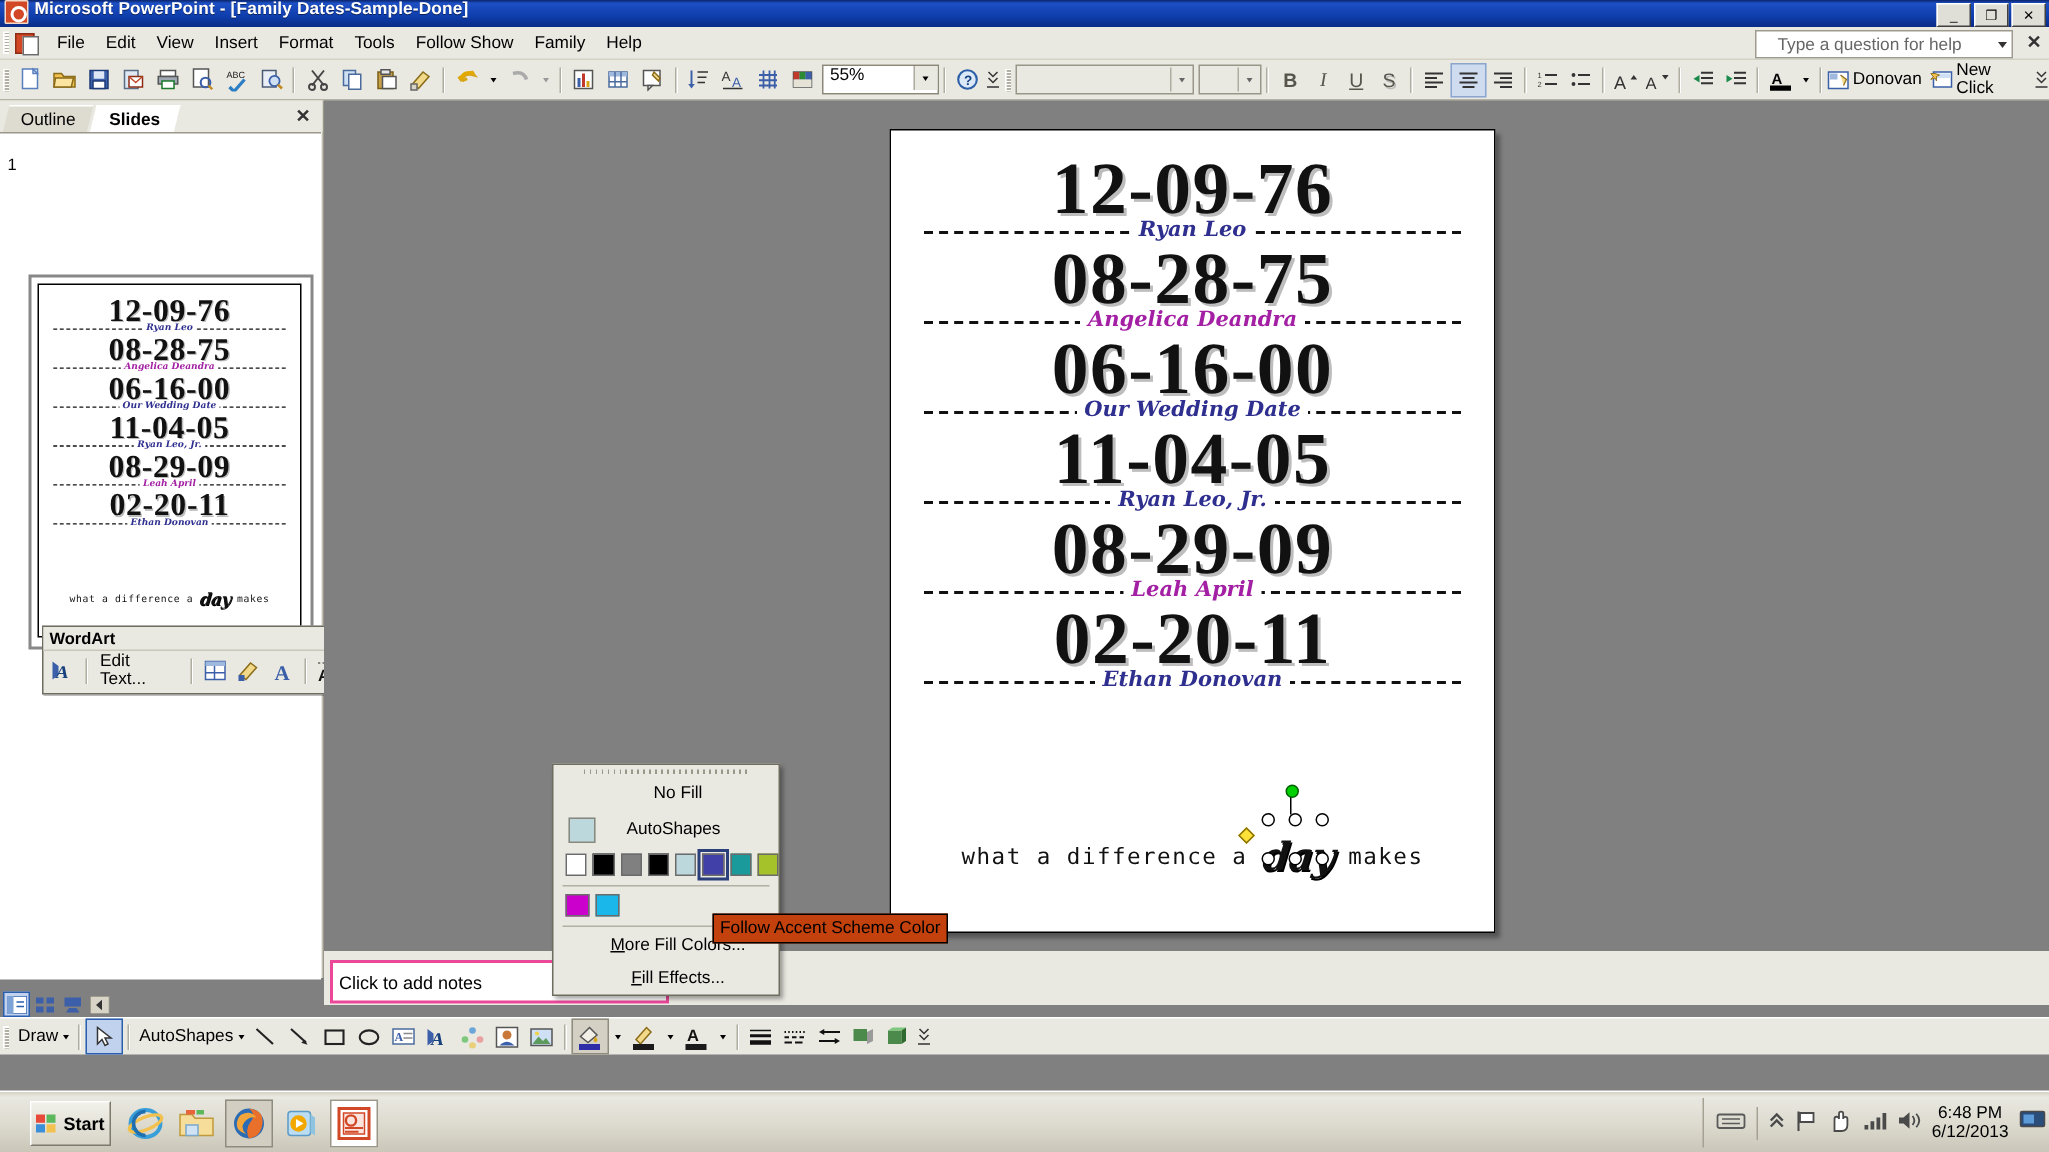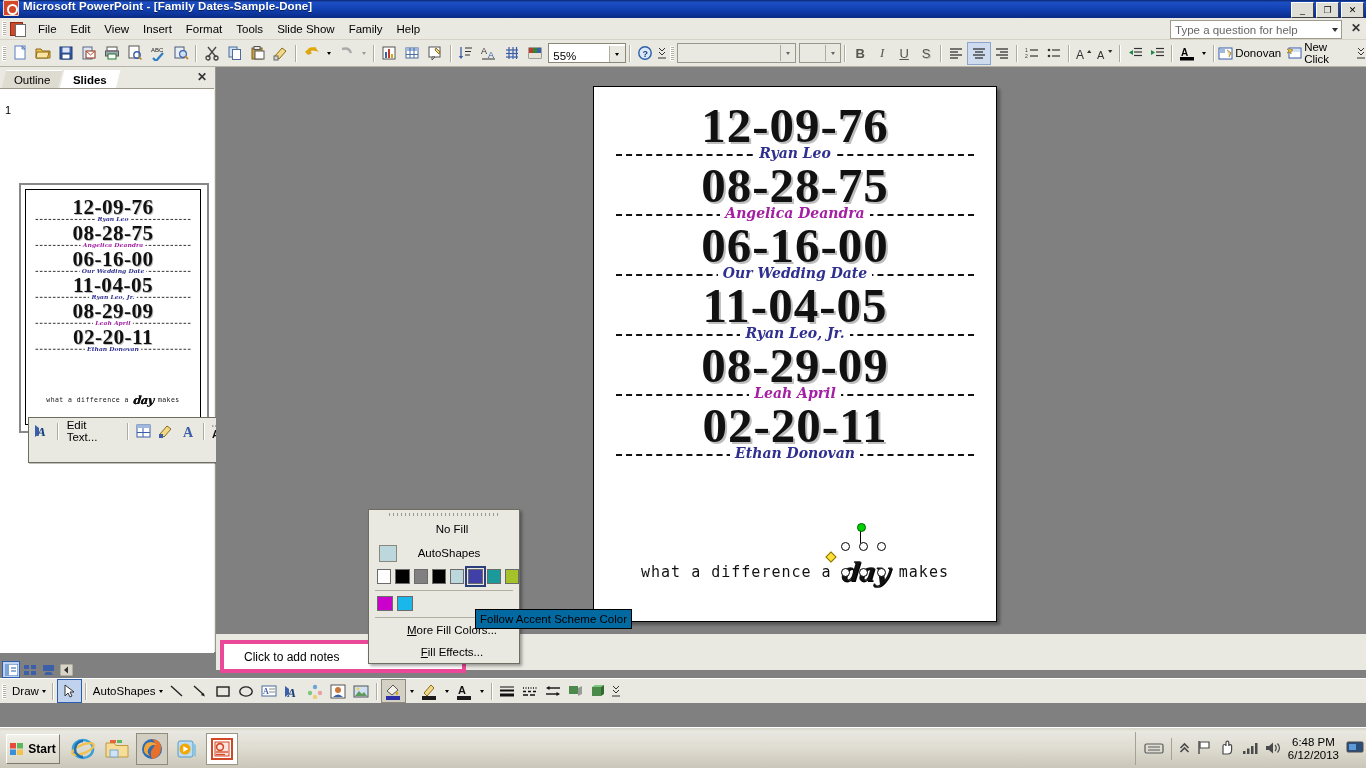--- a/index.html
+++ b/index.html
@@ -54,39 +54,39 @@
   }
   .doc-icon .di-sq{position:absolute;left:1px;top:1px;width:11px;height:12px;background:#d24726;border:1px solid #8c2c14;}
   .doc-icon .di-pg{position:absolute;left:6px;top:3px;width:9px;height:11px;background:#fff;border:1px solid #6b6b6b;}
   .menubar .mi{
     padding:3px 7px;color:#000;font-size:11.5px;cursor:default;white-space:nowrap;
   }
   .help-box{
     position:absolute;right:24px;top:2px;width:170px;height:17px;
     background:#fff;border:1px solid #9e9b8e;display:flex;align-items:center;
   }
-  .help-box span{color:#666;font-size:11.5px;padding-left:4px;}
+  .help-box span{color:#666;font-size:11.5px;padding-left:14px;}
   .help-box .hb-arrow{
     margin-left:auto;margin-right:3px;width:0;height:0;
     border-left:3px solid transparent;border-right:3px solid transparent;border-top:4px solid #333;
   }
   .menu-close{position:absolute;right:5px;top:3px;font-size:12px;font-weight:bold;color:#333;}
 
   
   .toolbar{
     position:absolute;left:0;top:40px;width:1366px;height:26px;
     background:#e9e8e1;border-bottom:1px solid #b6b3a6;
     display:flex;align-items:center;
   }
   .tbtn{width:23px;height:22px;display:flex;align-items:center;justify-content:center;position:relative;}
   .tbtn.sel{border:1px solid #2b5fad;background:#c1d2ee;}
   .sep{width:1px;height:17px;background:#b0ada0;border-right:1px solid #fff;margin:0 3px;}
   .zoombox{
     width:76px;height:18px;background:#fff;border:1px solid #8b8878;
-    display:flex;align-items:flex-end;margin-left:2px;
+    display:flex;align-items:flex-start;margin-left:2px;
   }
   .zoombox .zv{font-size:11.5px;padding-left:4px;color:#000;}
   .zoombox .zarr{margin-left:auto;width:15px;height:16px;background:#e9e8e1;border-left:1px solid #b0ada0;
     display:flex;align-items:center;justify-content:center;}
   .caret{width:0;height:0;border-left:3px solid transparent;border-right:3px solid transparent;border-top:4px solid #000;}
   .caret.sm{border-left-width:2.5px;border-right-width:2.5px;border-top-width:3.5px;}
   .combo{
     height:18px;background:#e9e8e1;border:1px solid #9a978a;
     display:flex;align-items:center;
   }
@@ -191,31 +191,31 @@
   .fm-auto .sw{width:16px;height:15px;margin-left:10px;border:1px solid #8a887c;background:#bcd8dd;}
   .fm-auto .lbl{flex:1;text-align:center;font-size:11.5px;padding-right:18px;}
   .swatches{display:flex;align-items:center;padding:3px 0 5px 8px;gap:4px;}
   .sw2{width:14px;height:13px;border:1px solid #6b6b6b;}
   .sw2.selbox{outline:2px solid #2b3f7a;outline-offset:1px;}
   .fm-div{height:1px;background:#b2afa3;margin:1px 6px;}
   .swatches2{display:flex;align-items:center;padding:4px 0 5px 8px;gap:4px;}
   .fm-underline{text-decoration:underline;}
   .tooltip{
     position:absolute;left:475px;top:609px;height:18px;
-    background:#0369a1;border:1px solid #000;display:flex;align-items:center;
+    background:#c2410c;border:1px solid #000;display:flex;align-items:center;
     font-size:11.5px;color:#000;padding:0 4px;z-index:60;white-space:nowrap;
   }
 
   
   .notes{
     position:absolute;left:216px;top:634px;width:1150px;height:36px;background:#e9e8e1;
   }
   .notesbox{
-    position:absolute;left:4px;top:6px;width:222px;height:25px;background:#fff;border:4px solid #ec4899;
-    display:flex;align-items:center;padding-left:16px;
+    position:absolute;left:4px;top:6px;width:222px;height:25px;background:#fff;border:2px solid #ec4899;
+    display:flex;align-items:center;
   }
   .notesbox span{font-size:12px;color:#000;padding-left:4px;}
   .viewbtns{position:absolute;left:2px;top:661px;display:flex;align-items:center;gap:2px;z-index:30;}
   .vbtn{width:16px;height:15px;display:flex;align-items:center;justify-content:center;}
   .vbtn.sel{border:1px solid #2b5fad;background:#c1d2ee;}
 
   
   .drawbar{
     position:absolute;left:0;top:678px;width:1366px;height:24px;background:#e9e8e1;
     border-top:1px solid #fff;display:flex;align-items:center;
@@ -230,21 +230,21 @@
   .sbcell{height:17px;border:1px solid #b8b5a8;border-top-color:#96937f;border-left-color:#96937f;
     display:flex;align-items:center;justify-content:center;font-size:11.5px;color:#000;margin:0 1px;}
 
   
   .taskbar{
     position:absolute;left:0;top:727px;width:1366px;height:41px;
     background:linear-gradient(to bottom,#d6d3c6 0%,#e9e8e1 8%,#dedbd0 50%,#c9c6b8 100%);
     border-top:1px solid #fff;display:flex;align-items:center;
   }
   .startbtn{
-    margin-left:6px;width:52px;height:28px;
+    margin-left:20px;width:52px;height:28px;
     background:linear-gradient(to bottom,#f2f1ea,#d8d5c8);
     border:1px solid #fff;border-right-color:#7e7b6e;border-bottom-color:#7e7b6e;
     display:flex;align-items:center;justify-content:center;gap:3px;
     font-size:12px;font-weight:bold;color:#000;
   }
   .ql{display:flex;align-items:center;gap:4px;margin-left:8px;}
   .qlbtn{width:30px;height:30px;display:flex;align-items:center;justify-content:center;}
   .qlbtn.pressed{border:1px solid #8f8c7f;background:#d2cfc2;}
   .qlbtn.active{border:1px solid #9a9788;background:#fff;}
   .tray{position:absolute;right:2px;top:4px;height:33px;display:flex;align-items:center;gap:7px;
@@ -271,21 +271,21 @@
     <div class="doc-icon">
       <div class="di-sq"></div>
         <div class="di-pg"></div>
     </div>
     <div class="mi">File</div>
     <div class="mi">Edit</div>
     <div class="mi">View</div>
     <div class="mi">Insert</div>
     <div class="mi">Format</div>
     <div class="mi">Tools</div>
-    <div class="mi">Slide Show</div>
+    <div class="mi">Follow Show</div>
     <div class="mi">Family</div>
     <div class="mi">Help</div>
     <div class="help-box">
       <span>Type a question for help</span>
       <div class="hb-arrow"></div>
     </div>
     <div class="menu-close">✕</div>
   </div>
 
   <div class="toolbar">
@@ -672,20 +672,27 @@
                 </div>
               </div>
               <div class="tagline"><span>what  a  difference  a</span> <span class="wa-day">day</span> <span>makes</span></div>
             </div>
           </div>
       </div>
     </div>
   </div>
 
   <div class="wordart">
+    <div class="wa-title">
+      <div class="wt">WordArt</div>
+      <div class="wbtns">
+        <span style="font-size:9px;color:#333">▾</span>
+        <span style="font-size:11px;font-weight:bold;color:#333">✕</span>
+      </div>
+    </div>
     <div class="wa-body">
       <div class="tbtn">
         <svg width="18" height="18">
             <path d="M2 3 l0 12 l4 -3 l0 -6 Z" fill="#3b5fa8"></path>
             <text x="6" y="14" font-size="12" fill="#17407e" font-family="Liberation Serif" font-weight="bold" transform="skewX(-10)">A</text>
           </svg>
       </div>
       <div class="sep"></div>
       <div class="wa-edit">Edit Text...</div>
       <div class="sep"></div>

